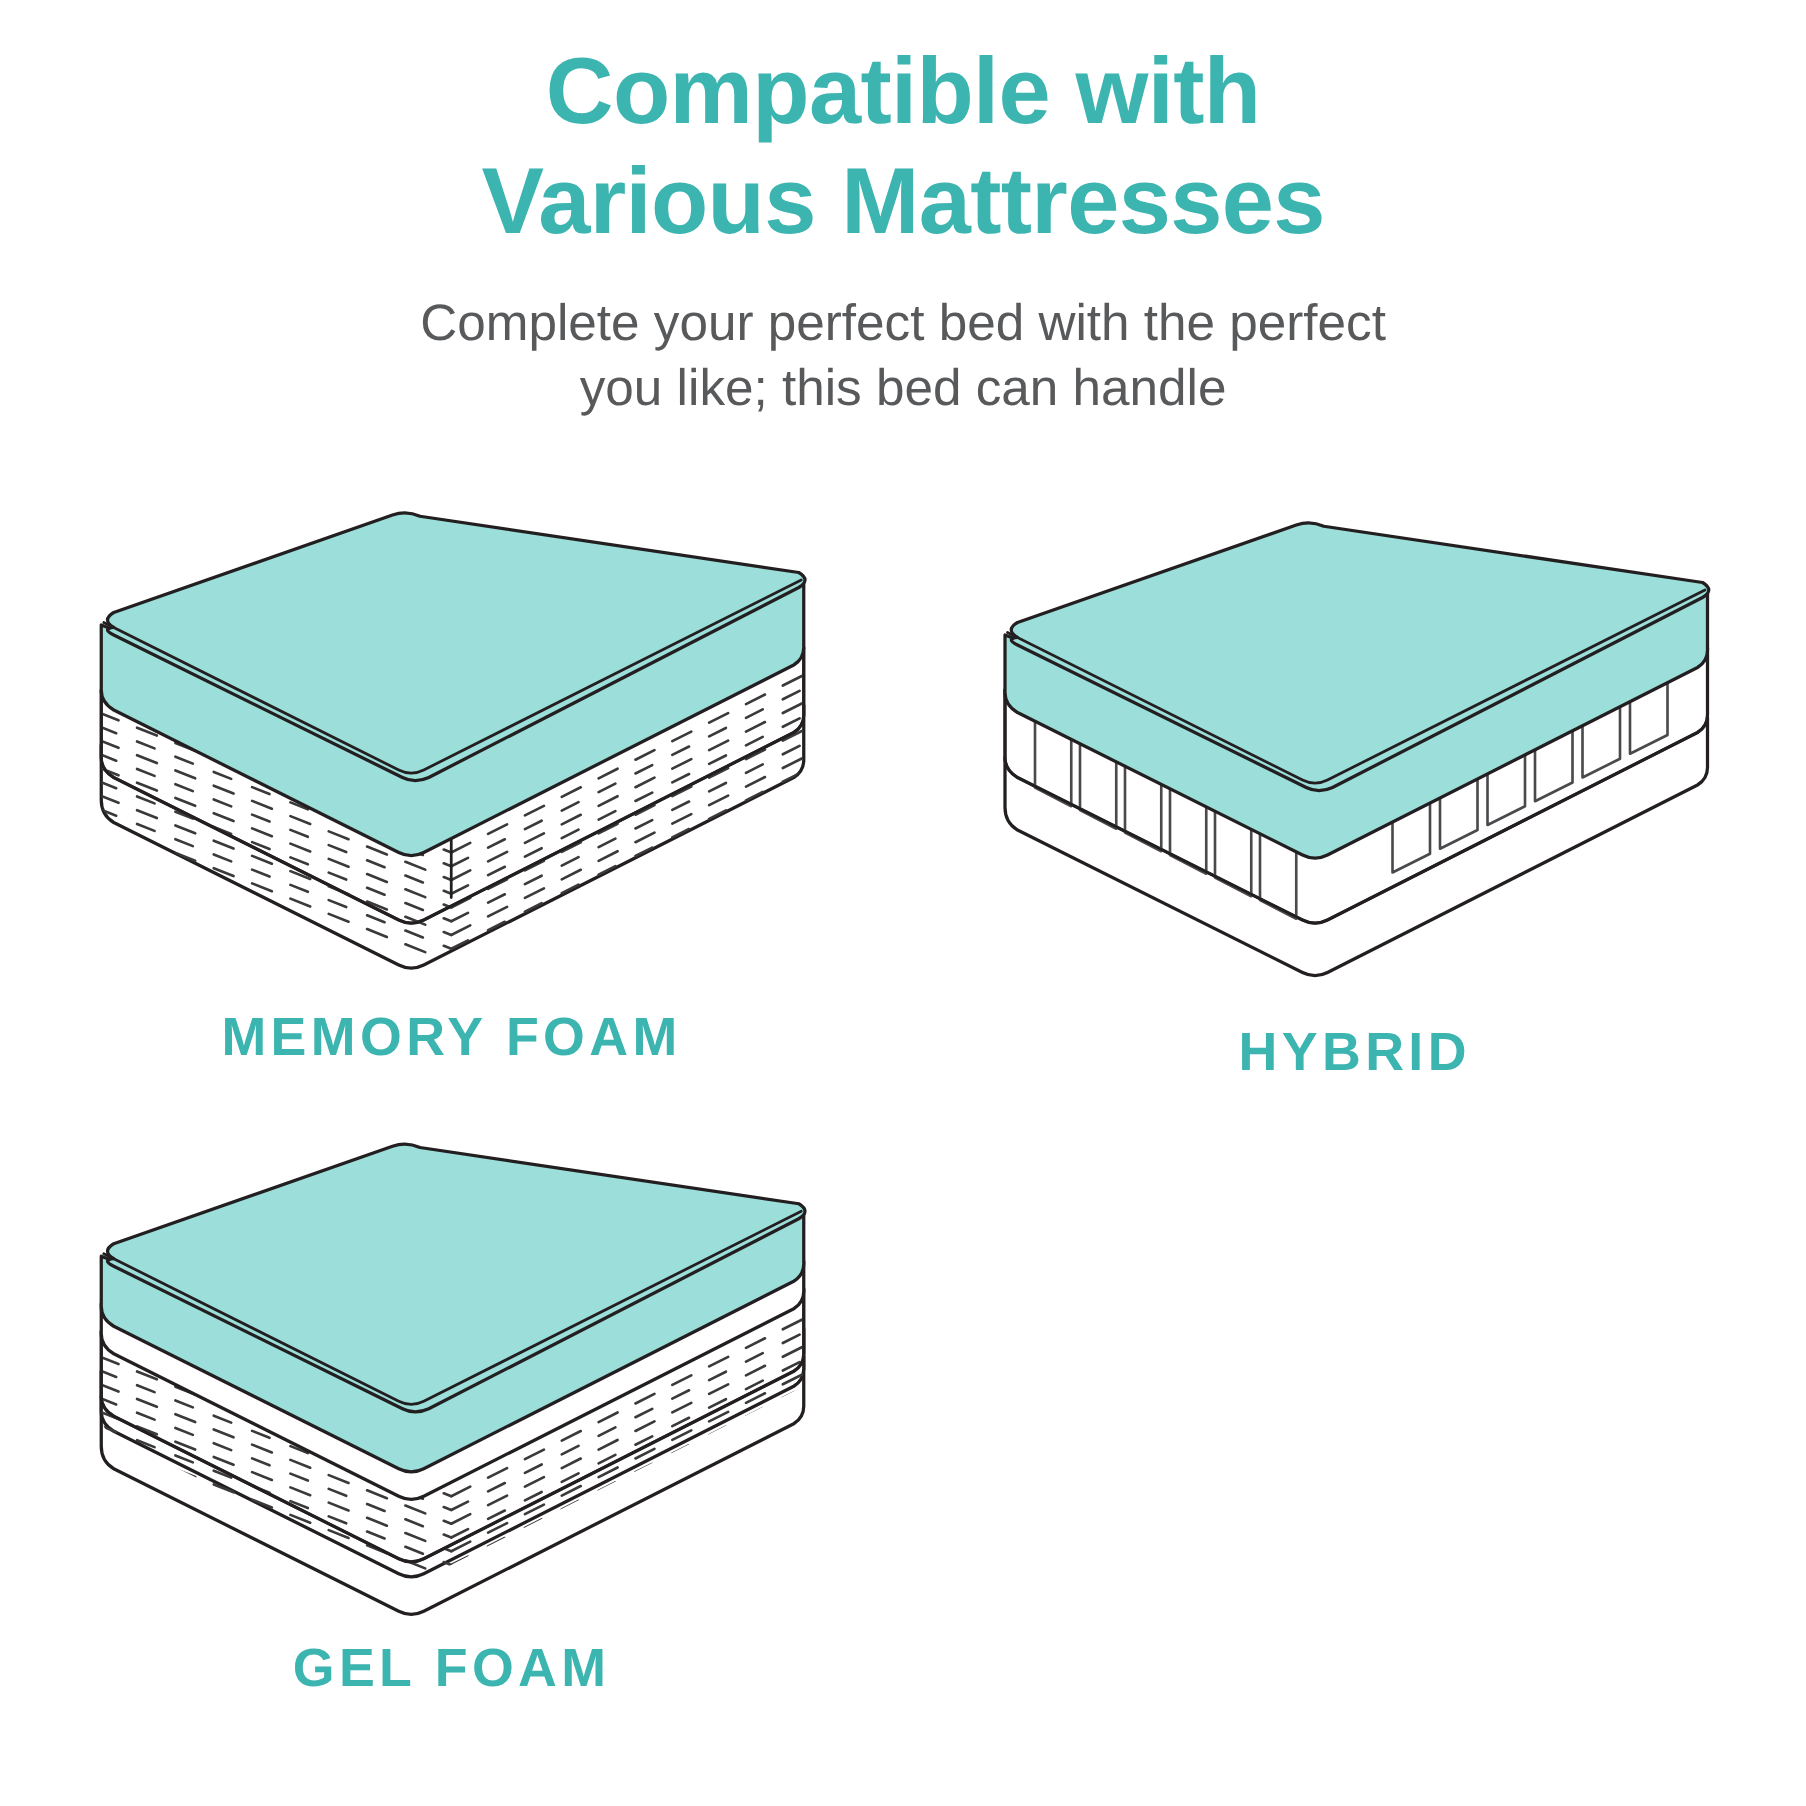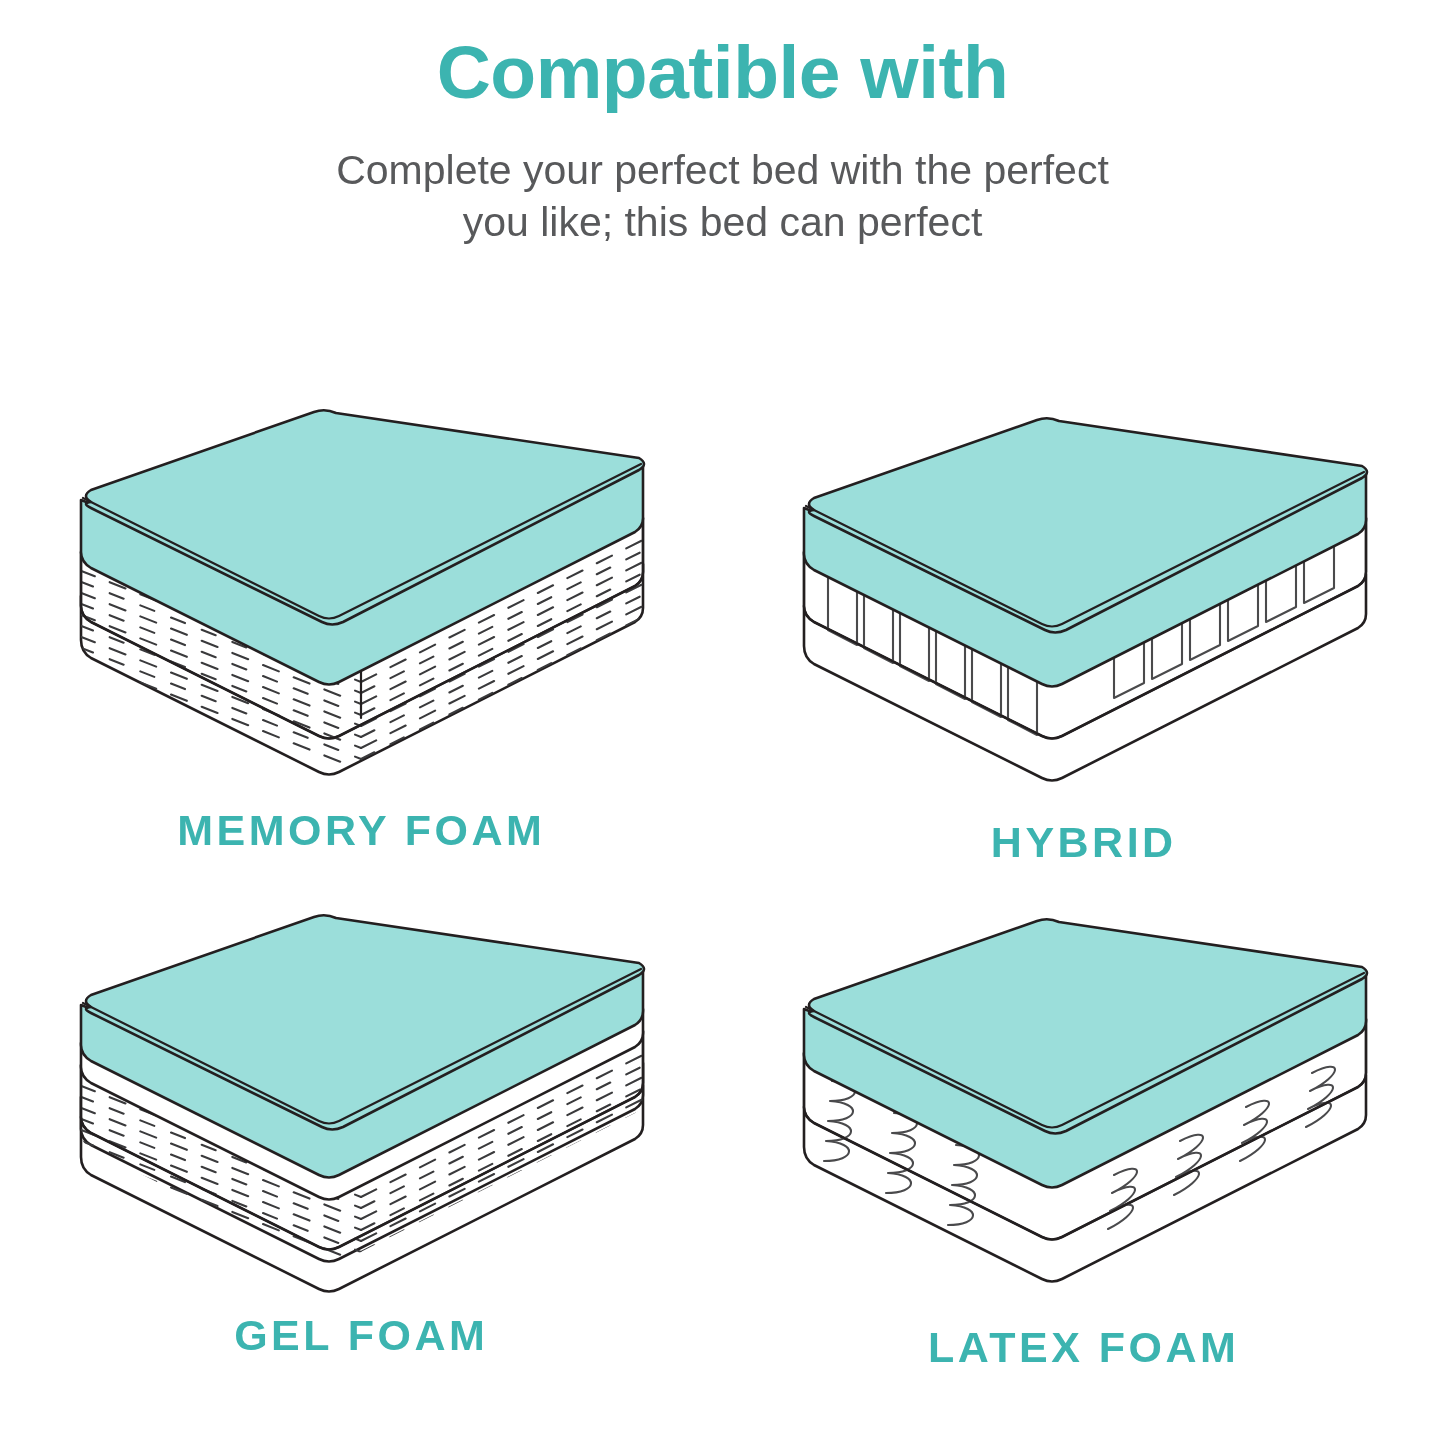--- a/index.html
+++ b/index.html
@@ -129,24 +129,25 @@
   }
 </style>
 </head>
 <body>
 
 <div class="page">
 
   <div class="header">
     <h1 class="title">
       <span class="line">Compatible with</span>
+      <span class="line">Various Mattresses</span>
     </h1>
     <p class="subtitle">
       <span class="line">Complete your perfect bed with the perfect</span>
-      <span class="line">you like; this bed can perfect</span>
+      <span class="line">you like; this bed can handle</span>
     </p>
   </div>
 
   <div class="grid">
 
     <div class="card">
       <div class="art">
         <svg viewBox="0 0 600 380" xmlns="http://www.w3.org/2000/svg">
           <defs>
             <clipPath id="mfBody">
@@ -291,51 +292,15 @@
                    Q582,115 582,106 L582,66 L300,208 Z"></path>
 
           <path class="topface" fill="#9BDEDA" d="M30,102 Q20,96 30,90 L253,12 Q264,8 275,13 L578,58 Q588,64 578,70
                    L282,222 Q271,227 261,222 L30,108 Q20,103 30,102 Z"></path>
           <path class="thin" d="M22,98 L258,216 Q268,221 278,216 L580,64"></path>
         </svg>
       </div>
       <div class="card-label">GEL FOAM</div>
     </div>
 
-    <div class="card card-row2">
-      <div class="art">
-        <svg viewBox="0 0 600 380" xmlns="http://www.w3.org/2000/svg">
-
-          <path class="outline" d="M20,202 L20,242 Q20,254 30,260 L258,374 Q268,379 278,374 L574,224
-                   Q582,219 582,210 L582,170 L278,322 Q268,327 258,322 L30,208 Q20,204 20,202 Z"></path>
-
-          <path class="outline" d="M20,148 L20,202 Q20,212 30,218 L258,332 Q268,337 278,332 L574,182
-                   Q582,177 582,168 L582,114 L300,258 Z"></path>
-
-          <g class="coil">
-            <path d="M48,176 C80,178 78,196 46,196 C78,198 76,216 44,216 C76,218 74,236 42,236 C74,238 72,256 40,256"></path>
-            <path d="M110,208 C142,210 140,228 108,228 C140,230 138,248 106,248 C138,250 136,268 104,268 C136,270 134,288 102,288"></path>
-            <path d="M172,240 C204,242 202,260 170,260 C202,262 200,280 168,280 C200,282 198,300 166,300 C198,302 196,320 164,320"></path>
-          </g>
-
-          <g class="coil">
-            <path d="M330,270 C362,254 360,272 328,288 C360,272 358,290 326,306 C358,290 356,308 324,324"></path>
-            <path d="M396,236 C428,220 426,238 394,254 C426,238 424,256 392,272 C424,256 422,274 390,290"></path>
-            <path d="M462,202 C494,186 492,204 460,220 C492,204 490,222 458,238 C490,222 488,240 456,256"></path>
-            <path d="M528,168 C560,152 558,170 526,186 C558,170 556,188 524,204 C556,188 554,206 522,222"></path>
-          </g>
-
-          <path class="thin" d="M20,148 L20,202 Q20,212 30,218 L258,332 Q268,337 278,332 L574,182
-                   Q582,177 582,168 L582,114"></path>
-
-          <path class="topface" fill="#9BDEDA" d="M20,104 L20,150 Q20,160 30,166 L258,280 Q268,285 278,280 L574,130
-                   Q582,125 582,116 L582,70 L300,212 Z"></path>
-
-          <path class="topface" fill="#9BDEDA" d="M30,106 Q20,100 30,94 L253,16 Q264,12 275,17 L578,62 Q588,68 578,74
-                   L282,226 Q271,231 261,226 L30,112 Q20,107 30,106 Z"></path>
-          <path class="thin" d="M22,102 L258,220 Q268,225 278,220 L580,68"></path>
-        </svg>
-      </div>
-      <div class="card-label">LATEX FOAM</div>
-    </div>
 
   </div>
 </div>
 
 </body></html>

